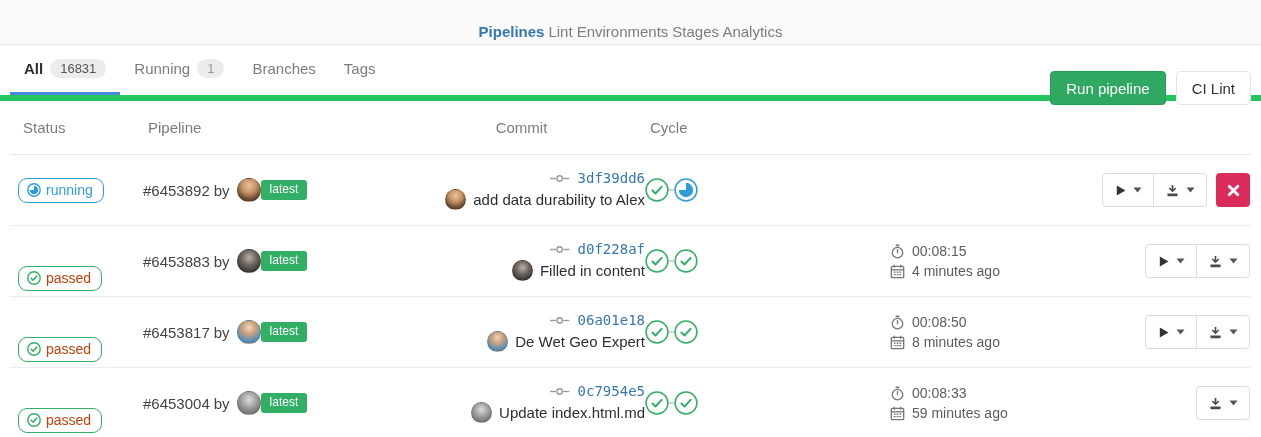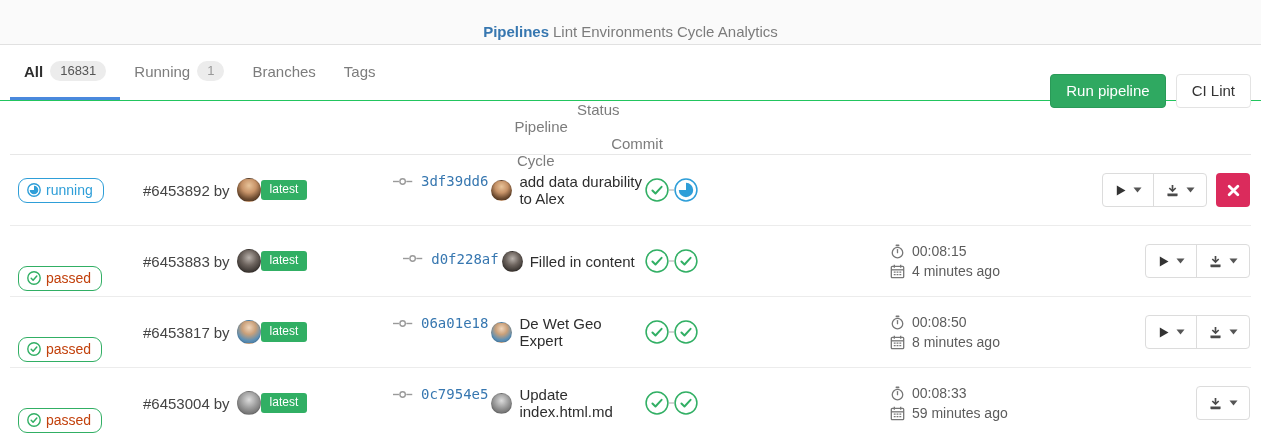--- a/index.html
+++ b/index.html
@@ -8,44 +8,44 @@
   a { text-decoration:none; cursor:pointer; }
   button { cursor:pointer; font-family:"Liberation Sans", sans-serif; }
 
   
   .topnav { height:45px; background:#fafafa; border-bottom:1px solid #e1e1e1;
     display:flex; align-items:flex-end; justify-content:center; }
   .topnav a { font-size:15px; color:#7c7c7c; padding:4px 2px; }
   .topnav a.active { color:#3777b0; font-weight:bold; }
 
   
-  .tabsbar { height:56px; border-bottom:1px solid #22c55e; display:flex;
+  .tabsbar { height:56px; border-bottom:6px solid #22c55e; display:flex;
     align-items:stretch; justify-content:space-between; padding:0 10px; }
   .tabs { display:flex; align-items:stretch; }
   .tab { display:inline-flex; align-items:center; gap:7px; padding:0 14px;
     font-size:15px; color:#7c7c7c; border-bottom:3px solid transparent; }
   .tab.active { color:#2e2e2e; font-weight:bold; border-bottom-color:#4a89dd; }
   .count { background:#ececec; color:#555; font-size:13px; font-weight:normal;
     border-radius:10px; padding:2px 10px; line-height:1.2; }
   .tab:not(.active) .count { color:#999; }
   .tab-actions { display:flex; align-items:center; gap:10px; }
   .btn { height:34px; padding:0 15px; border-radius:4px; font-size:15px; border:1px solid transparent;margin-top:36px; }
   .btn.green { background:#2fa961; border-color:#2a9a58; color:#fff; }
   .btn.white { background:#fff; border-color:#e3e3e3; color:#333; }
 
   
   .table { margin:0 10px; }
   .thead { display:flex; align-items:center; height:54px; border-bottom:1px solid #e7e7e7;
-    color:#7c7c7c; font-size:15px; padding-left:8px;flex-direction:column; }
+    color:#7c7c7c; font-size:15px; padding-left:8px; }
   .thead .col { padding-left:5px; }
   .row { display:flex; align-items:center; height:71px; border-bottom:1px solid #ececec; padding-left:8px; }
   .col { display:flex; align-items:center; }
   .c-status { width:125px; }
   .c-pipeline { width:250px; }
-  .c-commit { width:252px; align-items:flex-start; justify-content:center; gap:3px; }
+  .c-commit { width:252px; flex-direction:column; align-items:flex-end; justify-content:center; gap:3px; }
   .thead .c-commit { flex-direction:row; align-items:center; }
   .c-stages { width:245px; }
   .c-time { width:175px; flex-direction:column; align-items:flex-start; justify-content:center; gap:4px; }
   .c-act { flex:1; justify-content:flex-end; gap:9px; padding-right:1px; }
 
   
   .badge { display:inline-flex; align-items:center; gap:5px; border:1px solid;
     border-radius:9px; padding:3px 10px 4px 8px; font-size:14px; background:#fff; }
   .badge.running { color:#2e9ed8; border-color:#2e9ed8; }
   .badge.passed { color:#c2410c; border-color:#31af64;margin-top:35px; }
@@ -84,21 +84,21 @@
   .cancel { width:34px; height:34px; border:none; border-radius:4px; background:#db2b5c;
     display:inline-flex; align-items:center; justify-content:center; }
 </style>
 </head>
 <body>
 
 <nav class="topnav">
   <a class="active">Pipelines</a>
   <a>Lint</a>
   <a>Environments</a>
-  <a>Cycle Analytics</a>
+  <a>Stages Analytics</a>
 </nav>
 
 <div class="tabsbar">
   <div class="tabs">
     <a class="tab active">
       <span>All</span>
       <span class="count">16831</span>
     </a>
     <a class="tab">
       <span>Running</span>

